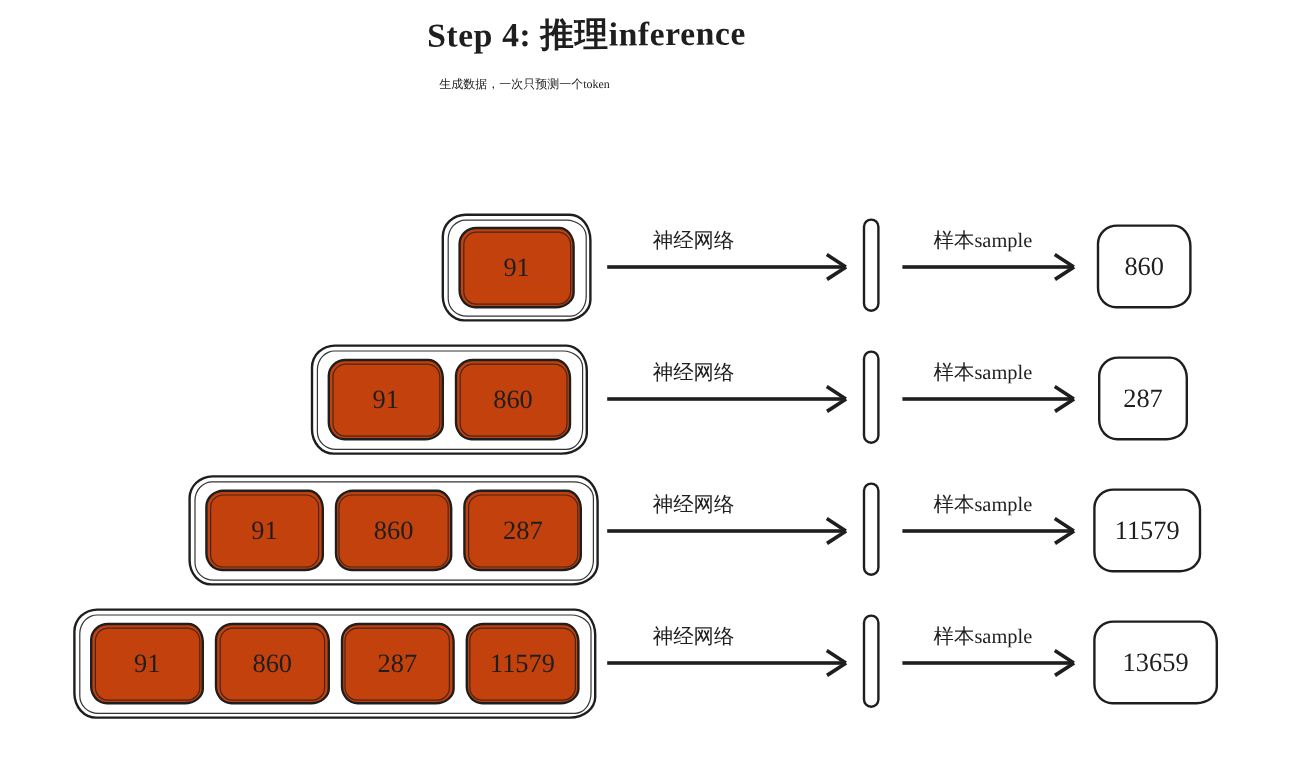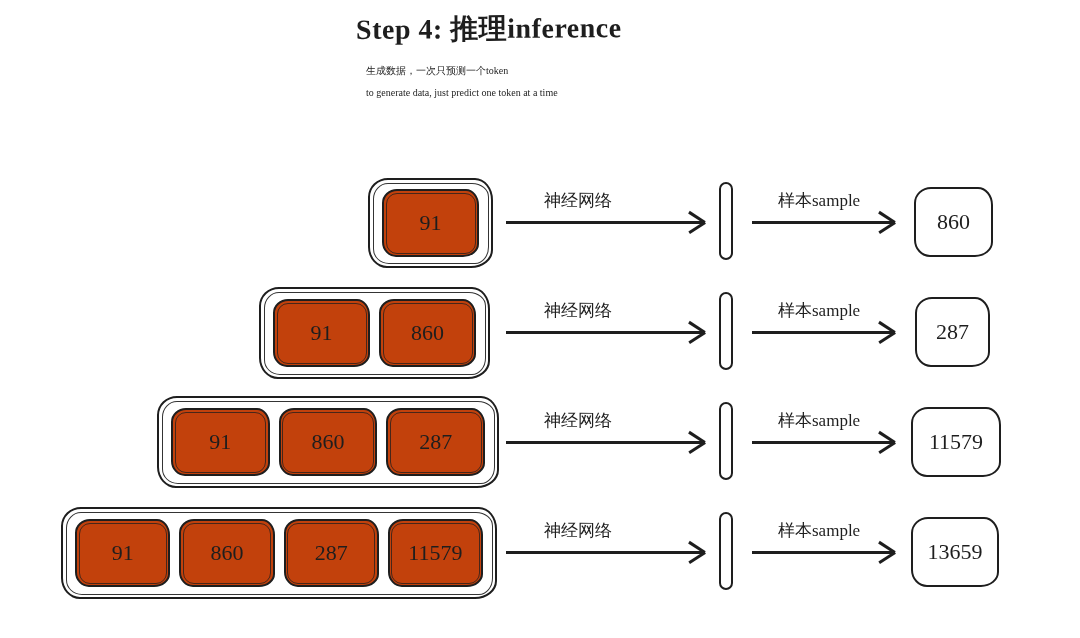--- a/index.html
+++ b/index.html
@@ -67,32 +67,31 @@
   .out{
     position:absolute; top:calc(var(--cy) - 35px); height:70px; box-sizing:border-box;
     display:flex; align-items:center; justify-content:center;
     border:2.8px solid var(--ink); background:#fff;
     border-radius:17px 15px 18px 16px / 16px 18px 15px 17px;
     font-size:22px; font-weight:500;
   }
   .out1{ left:914px; width:79px; }
   .out2{ left:915px; width:75px; }
   .out3{ left:911px; width:90px; }
-  .out4{ left:911px; width:88px; }
+  .out4{ left:911px; width:104px; }
 </style>
 </head>
 <body>
 
 <div class="canvas">
 
   <div class="title">Step 4: 推理inference</div>
 
   <div class="subtitle">
     <div>生成数据，一次只预测一个token</div>
-    <div>to generate data, just predict one token at a time</div>
   </div>
 
 
   <div class="ctx ctx1 row1">
     <div class="token">
         <span>91</span>
       </div>
   </div>
   <div class="lbl net-lbl row1">神经网络</div>
   <div class="arrow net-arrow row1"></div>

